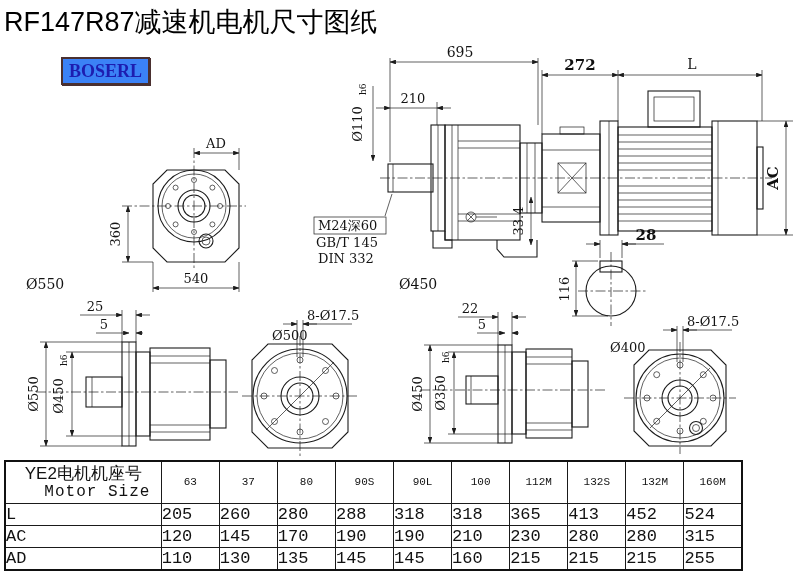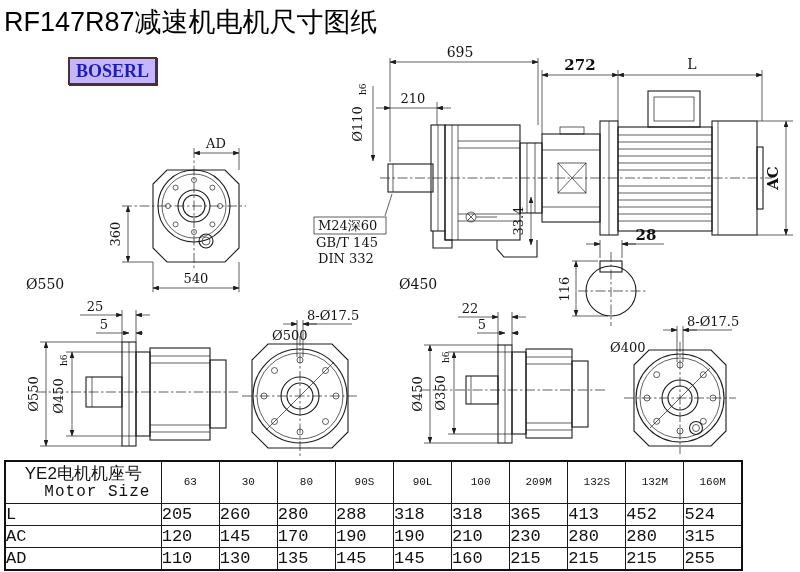--- a/index.html
+++ b/index.html
@@ -1,22 +1,22 @@
 <!DOCTYPE html>
 <html><head>
 <meta charset="utf-8">
 <style>
   html,body{margin:0;padding:0;background:#fff;}
   #stage{position:relative;width:800px;height:572px;background:#ffffff;overflow:hidden;
          font-family:"Liberation Sans",sans-serif;}
   #title{position:absolute;left:4px;top:4px;font-size:27px;font-weight:normal;color:#000;
          letter-spacing:0px;white-space:nowrap;}
-  #logo{position:absolute;left:68px;top:57px;border:2px solid #4a3030;box-shadow:1px 1px 0 #4a3030;
+  #logo{position:absolute;left:61px;top:57px;border:2px solid #4a3030;box-shadow:1px 1px 0 #4a3030;
         padding:0 6px;font-family:"Liberation Serif",serif;font-weight:bold;font-size:18px;
-        color:#1d1db0;background:#c4b5fd;line-height:24px;}
+        color:#1d1db0;background:#3b82f6;line-height:24px;}
   svg{position:absolute;left:0;top:0;}
   .s1{stroke:#1c1c1c;stroke-width:1.1;fill:none;stroke-linejoin:miter;}
   .s2{stroke:#1c1c1c;stroke-width:0.7;fill:none;}
   .cl{stroke:#1c1c1c;stroke-width:0.7;fill:none;stroke-dasharray:10 2.5 2.5 2.5;}
   text.dt{font-family:"DejaVu Serif",serif;font-size:13px;fill:#141414;}
   text.db{font-family:"DejaVu Serif",serif;font-size:15px;font-weight:bold;fill:#101010;}
   text.d14{font-size:14px;}
   text.sm{font-size:9px;}
   #dimtable{position:absolute;left:4px;top:460px;width:739px;border-collapse:collapse;
             table-layout:fixed;background:#fff;}
@@ -343,26 +343,26 @@
       <col style="width:156px">
       <col span="10" style="width:58px">
     </colgroup>
     <tbody>
         <tr>
       <th class="hcell">
         <div class="hcn">YE2电机机座号</div>
         <div class="hen">Motor Size</div>
       </th>
       <th class="hcell ccol">63</th>
-      <th class="hcell ccol">30</th>
+      <th class="hcell ccol">37</th>
       <th class="hcell ccol">80</th>
       <th class="hcell ccol">90S</th>
       <th class="hcell ccol">90L</th>
       <th class="hcell ccol">100</th>
-      <th class="hcell ccol">209M</th>
+      <th class="hcell ccol">112M</th>
       <th class="hcell ccol">132S</th>
       <th class="hcell ccol">132M</th>
       <th class="hcell ccol">160M</th>
     </tr>
     <tr class="vrow">
       <td class="rlab">L</td>
       <td>205</td>
       <td>260</td>
       <td>280</td>
       <td>288</td>

